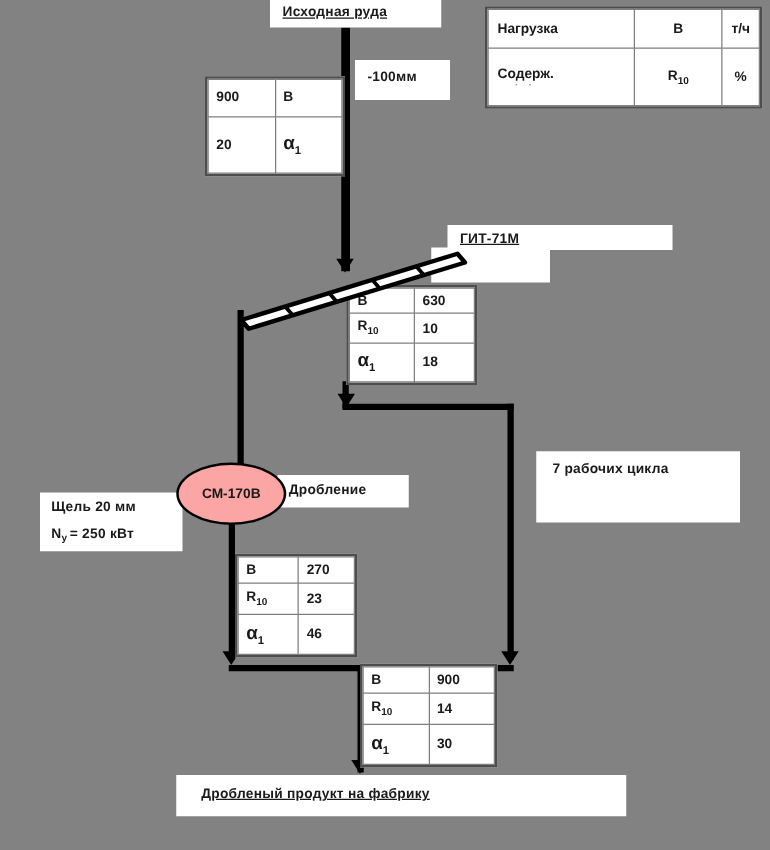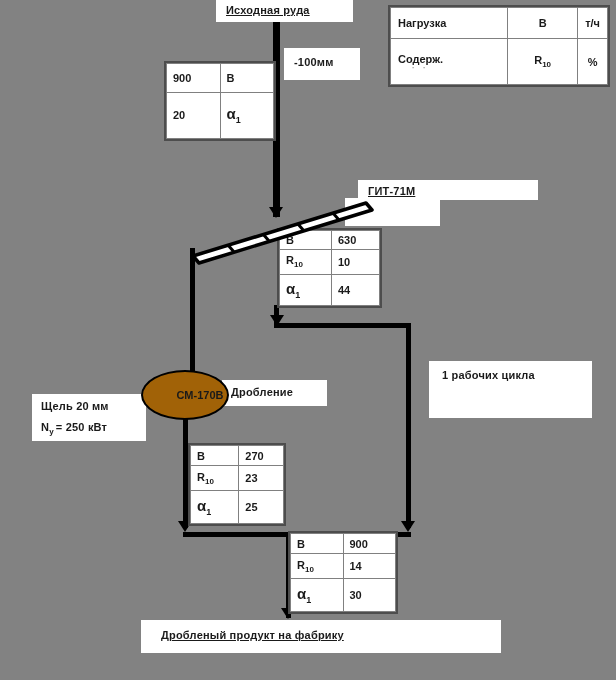--- a/index.html
+++ b/index.html
@@ -74,25 +74,25 @@
     position:absolute;width:0;height:0;
     border-left:7px solid transparent;
     border-right:7px solid transparent;
     border-top:11px solid #000;
     z-index:3;
   }
 
   
   .ellipse{
     position:absolute;
-    background:#a16207;
+    background:#fca5a5;
     border:2px solid #000;
     border-radius:50%;
     z-index:6;
-    display:flex;align-items:center;justify-content:flex-end;
+    display:flex;align-items:center;justify-content:center;
     text-align:center;
     font-size:11px;font-weight:bold;color:#1a1a1a;
     line-height:13px;
   }
 
   
   .screen{position:absolute;left:0;top:0;width:616px;height:680px;z-index:7;pointer-events:none;}
 </style>
 </head>
 <body>
@@ -185,29 +185,29 @@
           <tr>
         <td style="width:52%;">B</td>
         <td>630</td>
       </tr>
       <tr>
         <td>R<sub style="font-size:8px;">10</sub></td>
         <td>10</td>
       </tr>
       <tr>
         <td class="alpha">α<sub style="font-size:9px;">1</sub></td>
-        <td>44</td>
+        <td>18</td>
       </tr>
     </tbody>
       </table>
   </div>
 
 
   <div class="wbox" style="left:429px;top:361px;width:163px;height:57px;">
-    <span class="txt" style="left:13px;top:8px;">1 рабочих цикла</span>
+    <span class="txt" style="left:13px;top:8px;">7 рабочих цикла</span>
   </div>
 
   <div class="ellipse" style="left:141px;top:370px;width:84px;height:46px;">
     <span style="display:block;width:54px;">СМ-170В</span>
   </div>
 
   <div class="wbox" style="left:222px;top:380px;width:105px;height:26px;">
     <span class="txt" style="left:9px;top:6px;">Дробление</span>
   </div>
 
@@ -224,21 +224,21 @@
           <tr>
         <td style="width:52%;">B</td>
         <td>270</td>
       </tr>
       <tr>
         <td>R<sub style="font-size:8px;">10</sub></td>
         <td>23</td>
       </tr>
       <tr>
         <td class="alpha">α<sub style="font-size:9px;">1</sub></td>
-        <td>25</td>
+        <td>46</td>
       </tr>
     </tbody>
       </table>
   </div>
 
   <div class="dtable" style="left:288px;top:531px;width:110px;height:83px;">
     <table>
       <tbody>
           <tr>
         <td style="width:50%;">B</td>

